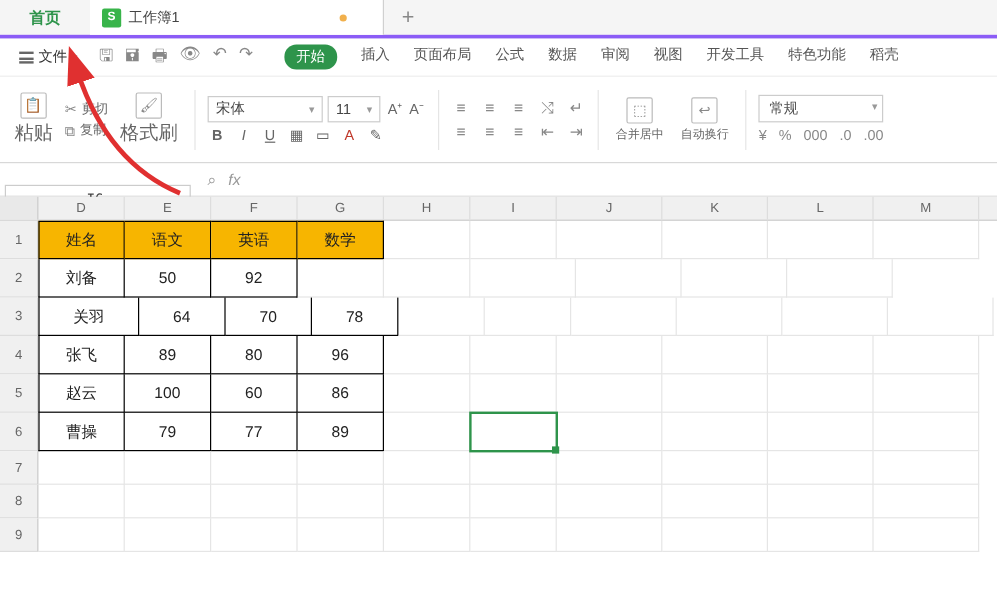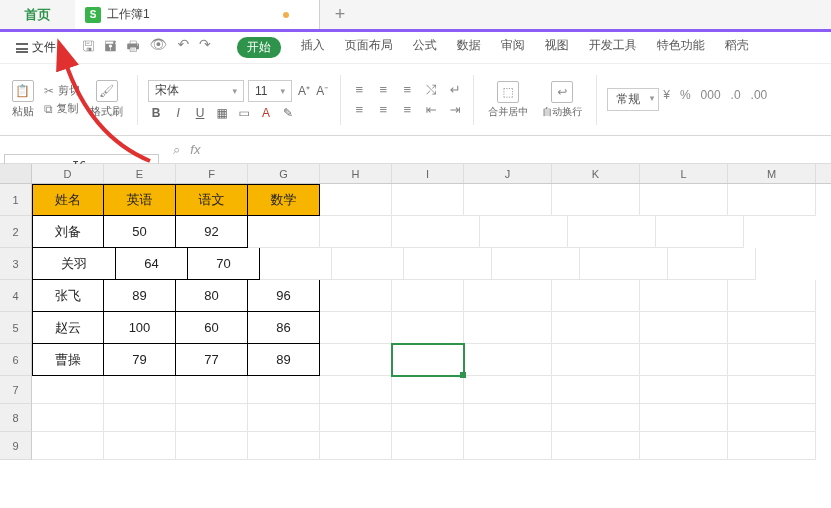--- a/index.html
+++ b/index.html
@@ -23,40 +23,40 @@
 .qat span { cursor: pointer; font-size: 14px; }
 .ribbon-tabs { display: flex; gap: 20px; margin-left: 22px; }
 .ribbon-tabs .rtab { cursor: pointer; color: #555; }
 .ribbon-tabs .rtab.active { background: #2e944b; color: #fff; padding: 2px 10px; border-radius: 10px; }
 
 
 .ribbon { height: 72px; border-bottom: 1px solid #d8d8d8; display: flex; align-items: center; padding: 0 8px; gap: 6px; font-size: 12px; color: #555; }
 .ribgrp { display: flex; flex-direction: column; align-items: center; gap: 2px; padding: 0 4px; }
 .ribgrp.big { height: 60px; justify-content: center; }
 .ribgrp .ico { width: 22px; height: 22px; border: 1px solid #bbb; border-radius: 2px; display: flex; align-items: center; justify-content: center; font-size: 12px; color: #888; }
-.ribgrp .lbl { font-size: 11px; color: #666; }
+.ribgrp .lbl { font-size: 16px; color: #666; }
 .vdiv { width: 1px; height: 50px; background: #e5e5e5; margin: 0 4px; }
 .clip-col { display: flex; flex-direction: column; gap: 3px; font-size: 11px; color: #666; }
 .clip-col .row { display: flex; align-items: center; gap: 4px; cursor: pointer; }
 .clip-col .sic { font-size: 12px; color: #888; }
 .font-box { display: flex; flex-direction: column; gap: 4px; }
 .font-row1 { display: flex; gap: 4px; }
 .combo { height: 22px; border: 1px solid #ccc; background: #fff; display: flex; align-items: center; padding: 0 6px; font-size: 12px; color: #444; position: relative; }
 .combo.font { width: 96px; }
 .combo.size { width: 44px; }
 .combo .dd { margin-left: auto; font-size: 9px; color: #999; }
 .aa { display: flex; align-items: center; gap: 2px; }
 .aa span { cursor: pointer; color: #666; padding: 2px; }
 .font-row2 { display: flex; gap: 6px; align-items: center; color: #666; }
 .font-row2 span { cursor: pointer; min-width: 16px; display: inline-flex; align-items: center; justify-content: center; }
 .align-box { display: flex; flex-direction: column; gap: 6px; }
 .align-box .arow { display: flex; gap: 8px; }
 .align-box .arow span { width: 16px; height: 14px; display: inline-flex; align-items: center; justify-content: center; cursor: pointer; color: #888; font-size: 13px; }
 .mrg-lbl { font-size: 10px; color: #666; text-align: center; }
-.num-box { display: flex; flex-direction: row; gap: 4px; }
+.num-box { display: flex; flex-direction: column; gap: 4px; }
 .num-row { display: flex; gap: 10px; color: #888; }
 .num-combo { border: 1px solid #ccc; padding: 2px 18px 2px 8px; font-size: 12px; position: relative; }
 .num-combo .dd { position: absolute; right: 4px; top: 4px; font-size: 9px; color: #999; }
 
 
 .fxbar { height: 28px; border-bottom: 1px solid #ddd; display: flex; align-items: center; }
 .namebox { width: 155px; height: 24px; border: 1px solid #ccc; margin-left: 4px; display: flex; align-items: center; padding: 0 6px; font-size: 12px; color: #444; position: relative; margin-top: 32px; }
 .namebox .txt { flex: 1; text-align: center; font-family: Consolas, monospace; }
 .namebox .dd { font-size: 9px; color: #999; }
 .fxicons { display: flex; align-items: center; gap: 10px; padding: 0 14px; color: #999; font-size: 13px; }
@@ -236,22 +236,22 @@
       <div class="ch" style="width: 72px;">I</div>
       <div class="ch" style="width: 88px;">J</div>
       <div class="ch" style="width: 88px;">K</div>
       <div class="ch" style="width: 88px;">L</div>
       <div class="ch" style="width: 88px;">M</div>
     </div>
   <div class="rows">
       <div class="gr">
         <div class="rh" style="height: 32px;">1</div>
         <div class="cell dcell l t hdrcell" style="width: 72px; height: 32px;">姓名</div>
+        <div class="cell dcell t hdrcell" style="width: 72px; height: 32px;">语文</div>
         <div class="cell dcell t hdrcell" style="width: 72px; height: 32px;">英语</div>
-        <div class="cell dcell t hdrcell" style="width: 72px; height: 32px;">语文</div>
         <div class="cell dcell t hdrcell" style="width: 72px; height: 32px;">数学</div>
         <div class="cell" style="width: 72px; height: 32px;"></div>
         <div class="cell" style="width: 72px; height: 32px;"></div>
         <div class="cell" style="width: 88px; height: 32px;"></div>
         <div class="cell" style="width: 88px; height: 32px;"></div>
         <div class="cell" style="width: 88px; height: 32px;"></div>
         <div class="cell" style="width: 88px; height: 32px;"></div>
       </div>
       <div class="gr">
         <div class="rh" style="height: 32px;">2</div>
@@ -263,20 +263,21 @@
         <div class="cell" style="width: 88px; height: 32px;"></div>
         <div class="cell" style="width: 88px; height: 32px;"></div>
         <div class="cell" style="width: 88px; height: 32px;"></div>
         <div class="cell" style="width: 88px; height: 32px;"></div>
       </div>
       <div class="gr">
         <div class="rh" style="height: 32px;">3</div>
         <div class="cell dcell l" style="width: 84px; height: 32px;">关羽</div>
         <div class="cell dcell" style="width: 72px; height: 32px;">64</div>
         <div class="cell dcell" style="width: 72px; height: 32px;">70</div>
+        <div class="cell dcell" style="width: 72px; height: 32px;">78</div>
         <div class="cell" style="width: 72px; height: 32px;"></div>
         <div class="cell" style="width: 72px; height: 32px;"></div>
         <div class="cell" style="width: 88px; height: 32px;"></div>
         <div class="cell" style="width: 88px; height: 32px;"></div>
         <div class="cell" style="width: 88px; height: 32px;"></div>
         <div class="cell" style="width: 88px; height: 32px;"></div>
       </div>
       <div class="gr">
         <div class="rh" style="height: 32px;">4</div>
         <div class="cell dcell l" style="width: 72px; height: 32px;">张飞</div>

